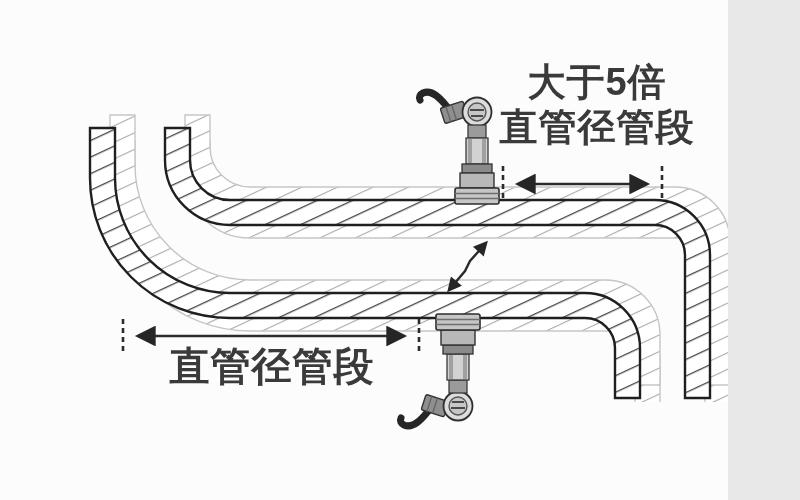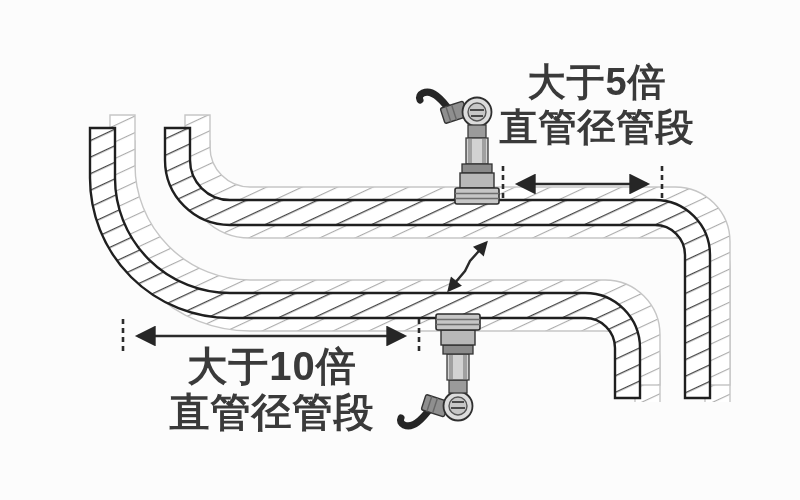--- a/index.html
+++ b/index.html
@@ -1,19 +1,20 @@
 <!DOCTYPE html>
 <html style="--background: #fcfcfc; --ink: #2b2b2b; --text: #3a3a3a; --pipe-outline: #1f1f1f; --hatch-dark: #454545; --hatch-light: #ababab; --sensor-light: #dcdcdc; --sensor-mid: #b8b8b8; --sensor-dark: #8a8a8a; --cable: #262626;"><head>
 <meta charset="utf-8">
 <style>
   html,body{margin:0;padding:0;background:#e8e8e8;}
   .stage{
-    position:relative;width:800px;height:500px;overflow:hidden;
+    position:relative;width:716px;height:500px;overflow:hidden;
     background:var(--background,#fcfcfc);
     font-family:"Liberation Sans","DejaVu Sans",sans-serif;
+    padding-left:12px;
   }
   .stage svg{position:absolute;left:0;top:0;}
   .annotation{
     position:absolute;text-align:center;color:var(--text,#3a3a3a);
     font-weight:600;letter-spacing:1px;
   }
   .annotation .ln{display:block;}
   .annotation-5d{left:477px;top:60px;width:240px;font-size:38px;line-height:45px;}
   .annotation-10d{left:142px;top:343px;width:260px;font-size:40px;line-height:46px;}
   
@@ -108,17 +109,16 @@
 
     <use href="#transducer"></use>
     <use href="#transducer" transform="translate(-19,518) scale(1,-1)"></use>
   </svg>
 
   <div class="annotation annotation-5d">
     <span class="ln">大于5倍</span>
     <span class="ln">直管径管段</span>
   </div>
   <div class="annotation annotation-10d">
-    <span class="ln">大于10倍</span>
     <span class="ln">直管径管段</span>
   </div>
 
 </div>
 
 </body></html>

